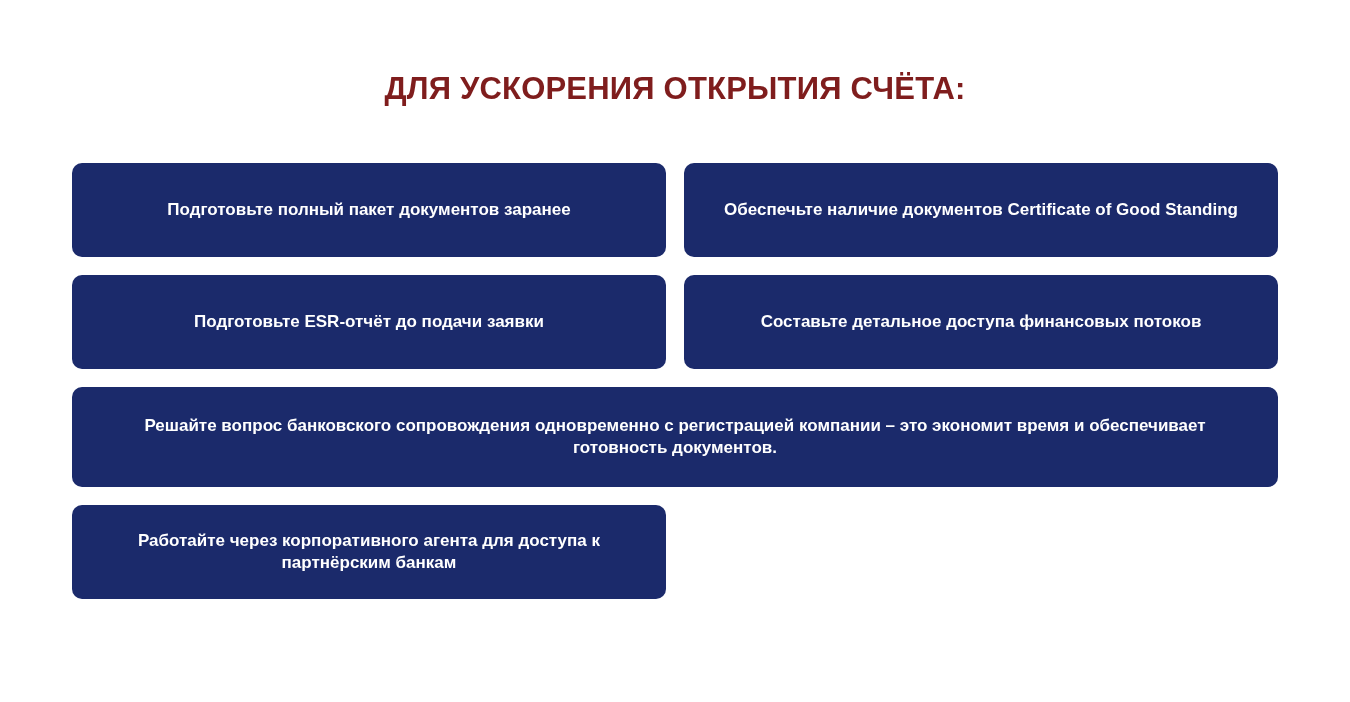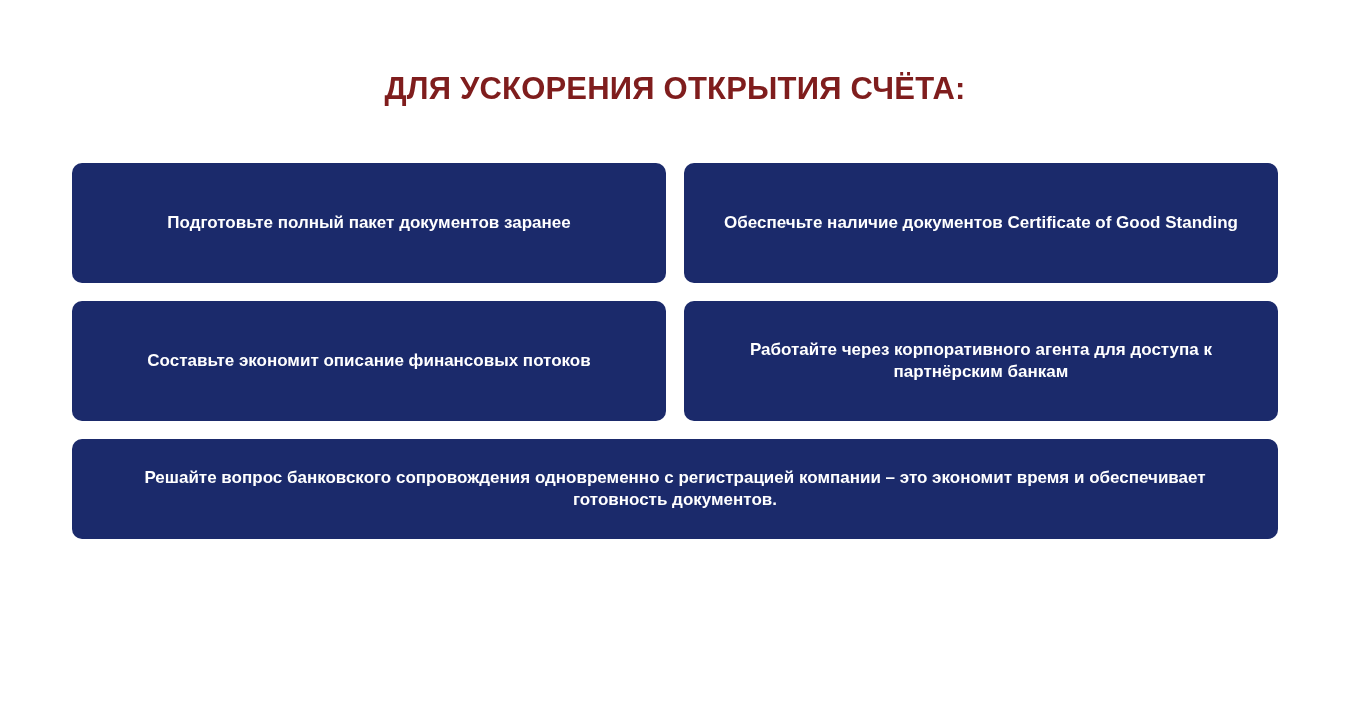--- a/index.html
+++ b/index.html
@@ -37,21 +37,21 @@
     top: 163px;
     left: 72px;
     width: 1206px;
     display: flex;
     flex-wrap: wrap;
     gap: 18px 18px;
   }
   .card {
     box-sizing: border-box;
     width: 594px;
-    height: 120px;
+    height: 94px;
     background: #1b2a6b;
     border-radius: 10px;
     display: flex;
     align-items: center;
     justify-content: center;
     padding: 10px 26px;
     color: #ffffff;
     font-size: 17px;
     font-weight: bold;
     line-height: 1.28;
@@ -77,28 +77,31 @@
   <div class="grid">
 
     <div class="card">
       <span class="card-text">Подготовьте полный пакет документов заранее</span>
     </div>
 
     <div class="card">
       <span class="card-text">Обеспечьте наличие документов Certificate of Good Standing</span>
     </div>
 
+    <div class="card">
+      <span class="card-text">Подготовьте ESR-отчёт до подачи заявки</span>
+    </div>
 
     <div class="card">
-      <span class="card-text">Составьте экономит описание финансовых потоков</span>
+      <span class="card-text">Составьте детальное доступа финансовых потоков</span>
     </div>
 
 
+    <div class="card wide">
+      <span class="card-text">Решайте вопрос банковского сопровождения одновременно с регистрацией компании – это экономит время и обеспечивает готовность документов.</span>
+    </div>
+
     <div class="card">
       <span class="card-text">Работайте через корпоративного агента для доступа к партнёрским банкам</span>
-    </div>
-
-    <div class="card wide">
-      <span class="card-text">Решайте вопрос банковского сопровождения одновременно с регистрацией компании – это экономит время и обеспечивает готовность документов.</span>
     </div>
 
   </div>
 </div>
 
 </body></html>

